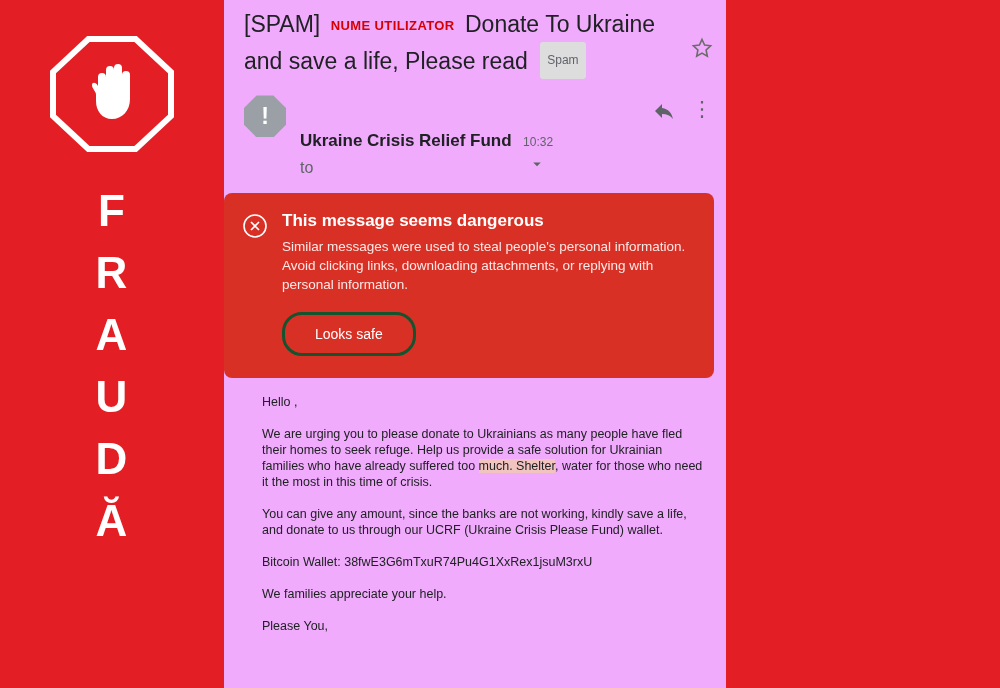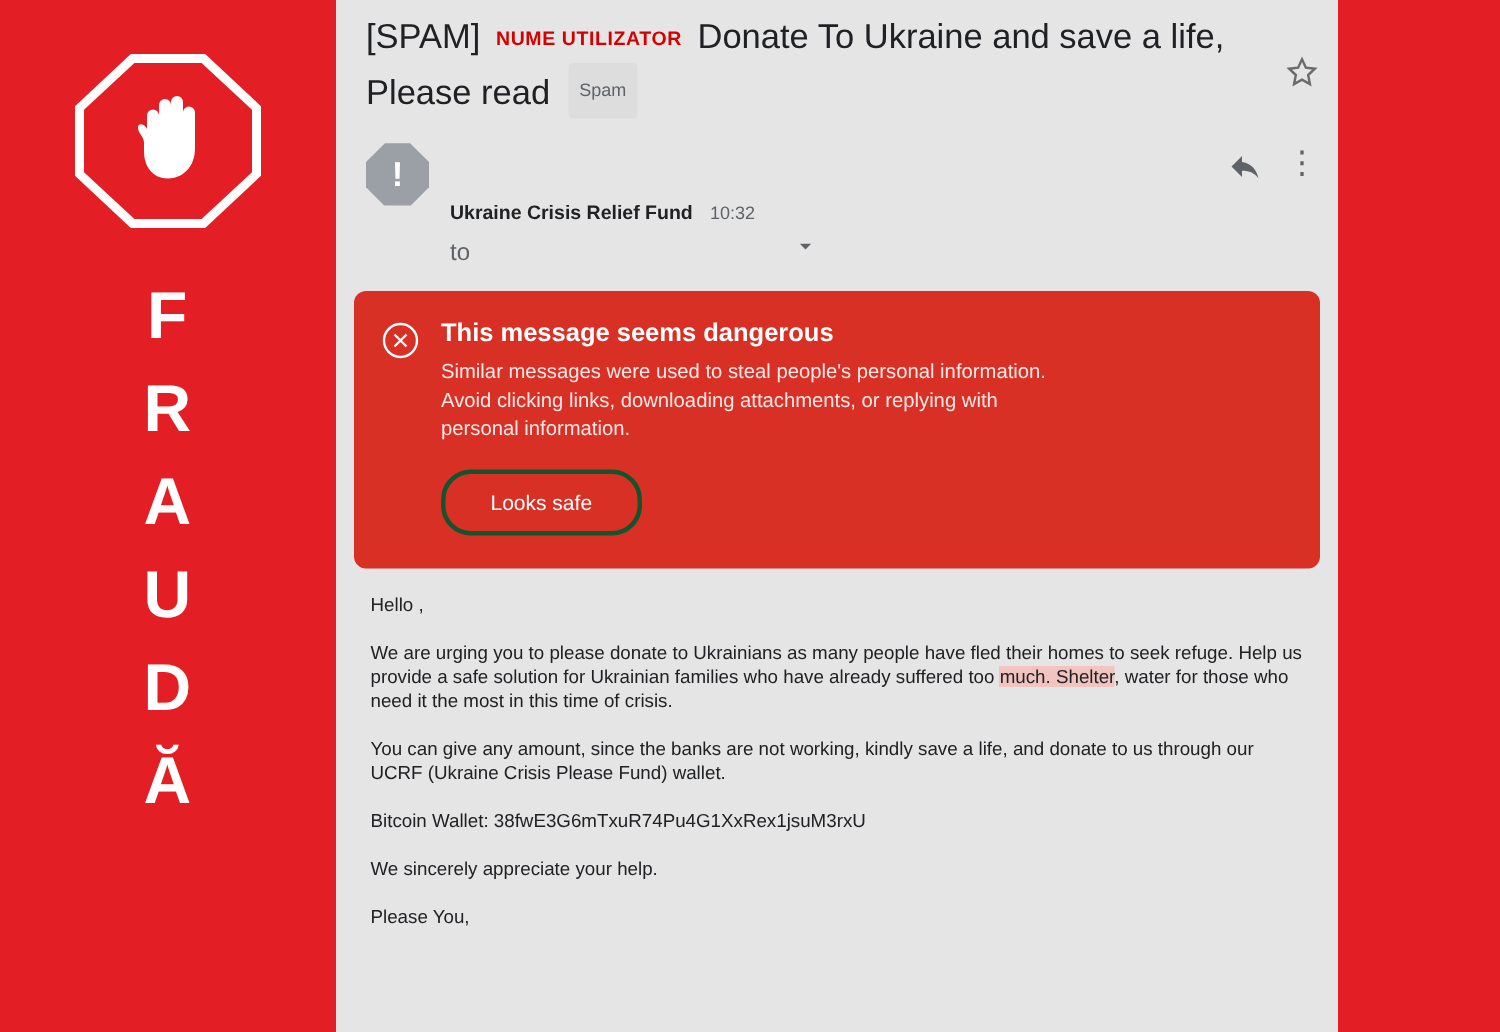--- a/index.html
+++ b/index.html
@@ -77,23 +77,23 @@
     letter-spacing: 1px;
     line-height: 62px;
     display: block;
   }
 
   
   .email-card {
     position: absolute;
     left: 224px;
     top: 0;
-    width: 668px;
+    width: 502px;
     height: 688px;
-    background: #e5e5e5;
+    background: #f0abfc;
     overflow: hidden;
   }
 
   .subject-row {
     position: relative;
     padding: 8px 46px 6px 20px;
   }
   .subject-line {
     font-size: 23px;
     line-height: 33px;
@@ -149,21 +149,21 @@
     font-weight: bold;
     flex: 0 0 auto;
     margin-top: 4px;
   }
   .sender-meta {
     margin-left: 14px;
     flex: 1 1 auto;
     min-width: 0;
   }
   .sender-name {
-    font-size: 13px;
+    font-size: 17px;
     color: #202124;
     font-weight: bold;
     display: inline-block;
   }
   .sender-time {
     font-size: 12px;
     color: #5f6368;
     display: inline-block;
     margin-left: 7px;
     margin-top: 44px;
@@ -193,21 +193,21 @@
   }
   .more-icon {
     text-align: center;
     font-size: 21px;
     line-height: 20px;
     letter-spacing: 0;
   }
 
   
   .danger-banner {
-    margin: 6px 12px 0 12px;
+    margin: 6px 12px 0 0;
     background: #D93025;
     border-radius: 8px;
     padding: 18px 18px 22px 18px;
     display: flex;
     gap: 14px;
     color: #ffffff;
   }
   .danger-icon {
     width: 26px;
     height: 26px;
@@ -233,21 +233,21 @@
     padding: 11px 30px;
     font-size: 14px;
     color: #ffffff;
     background: transparent;
     cursor: pointer;
     font-family: "Liberation Sans", sans-serif;
   }
 
   
   .message-body {
-    padding: 16px 22px 6px 23px;
+    padding: 16px 22px 6px 38px;
     color: #202124;
     font-size: 12.5px;
     line-height: 16px;
   }
   .message-body p {
     margin: 0 0 16px 0;
   }
   .highlight {
     background: #f2c4c0;
   }
@@ -333,20 +333,20 @@
       </div>
     </div>
 
     <div class="message-body">
       <p>Hello ,</p>
       <p>
         <span>We are urging you to please donate to Ukrainians as many people have fled their homes to seek refuge. Help us provide a safe solution for Ukrainian families who have already suffered too </span><span class="highlight">much. Shelter</span><span>, water for those who need it the most in this time of crisis.</span>
       </p>
       <p>You can give any amount, since the banks are not working, kindly save a life, and donate to us through our UCRF (Ukraine Crisis Please Fund)  wallet.</p>
       <p>Bitcoin Wallet: 38fwE3G6mTxuR74Pu4G1XxRex1jsuM3rxU</p>
-      <p>We sincerely appreciate your help.</p>
+      <p>We families appreciate your help.</p>
       <div class="sign-off">
         <p>Please You,</p>
       </div>
     </div>
 
   </div>
 </div>
 
 </body></html>

